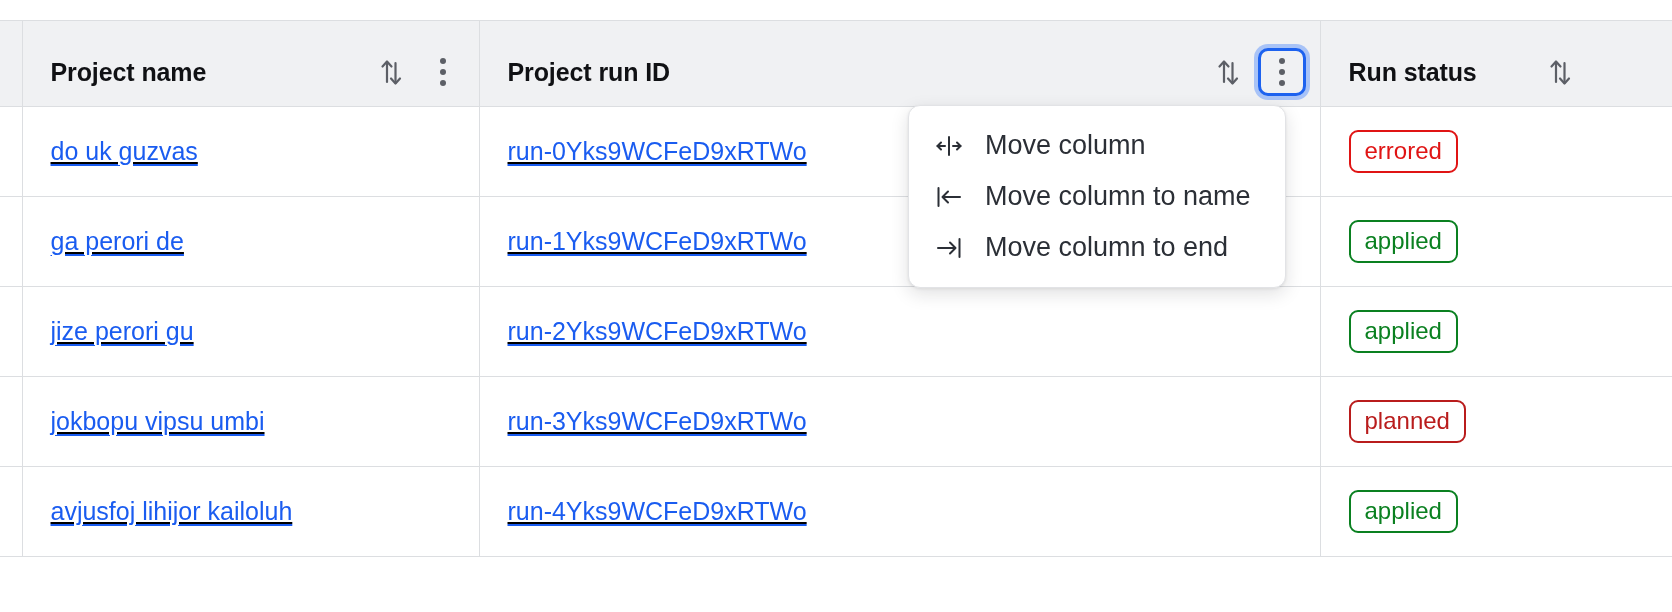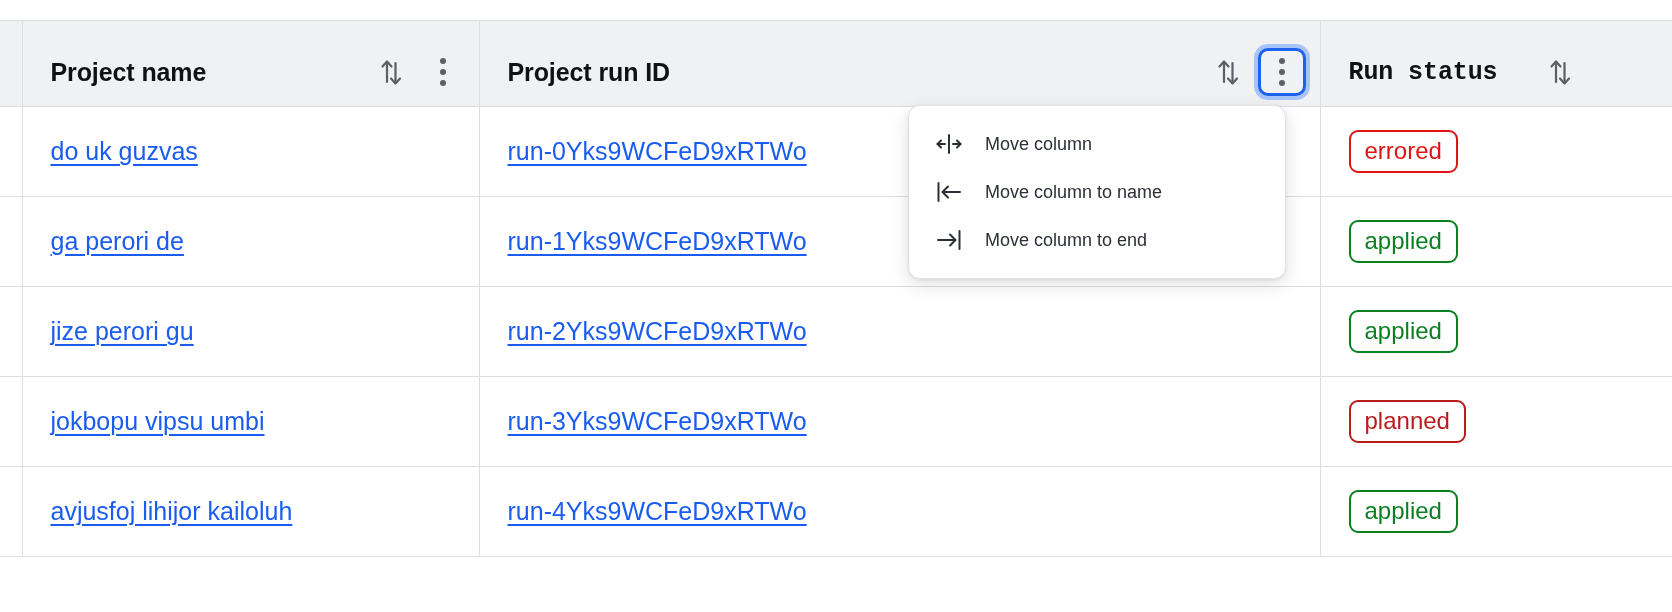--- a/index.html
+++ b/index.html
@@ -42,21 +42,21 @@
     vertical-align: middle;
     font-size: 25px;
     font-weight: bold;
     color: #101114;
     letter-spacing: -0.1px;
   }
   thead th.gutter-cell {
     padding: 0;
     border-right: 1px solid #dcdee1;
   }
-  thead th.last { border-right: none; font-family: Liberation Mono, monospace; }
+  thead th.last { border-right: none; }
 
   .th-inner {
     display: flex;
     align-items: center;
     justify-content: space-between;
     width: 100%;
     height: 100%;
     padding-right: 14px;
   }
   .th-label { white-space: nowrap; }
@@ -99,20 +99,21 @@
   }
 
   tbody td {
     height: 90px;
     padding: 0 0 0 28px;
     border-bottom: 1px solid #dcdee1;
     border-right: 1px solid #dcdee1;
     vertical-align: middle;
     font-size: 25px;
     background: #ffffff;
+    text-decoration: underline;
   }
   tbody td.gutter-cell { padding: 0; }
   tbody td.last { border-right: none; margin-left: 44px; }
 
   a.cell-link {
     color: #1a5cf0;
     text-decoration: underline;
     text-underline-offset: 4px;
     text-decoration-thickness: 2px;
     font-size: 25px;
@@ -143,21 +144,21 @@
     border-radius: 12px;
     box-shadow: 0 6px 18px rgba(20,22,28,0.13), 0 1px 3px rgba(20,22,28,0.08);
     padding: 14px 0 14px 0;
     z-index: 30;
   }
   .menu-item {
     display: flex;
     align-items: center;
     gap: 22px;
     padding: 10px 20px 10px 26px;
-    font-size: 18px;
+    font-size: 27px;
     color: #2b2f36;
     cursor: pointer;
     white-space: nowrap;
   }
   .menu-icon {
     flex: 0 0 auto;
     width: 28px; height: 28px;
     display: flex;
     align-items: center;
     justify-content: center;

